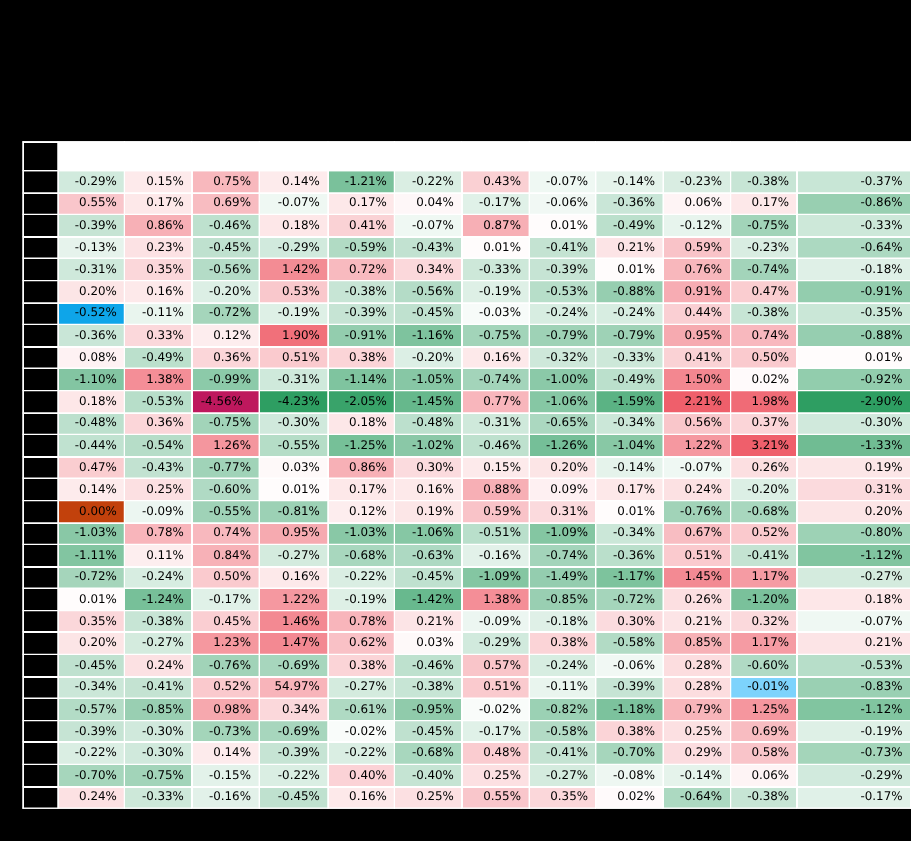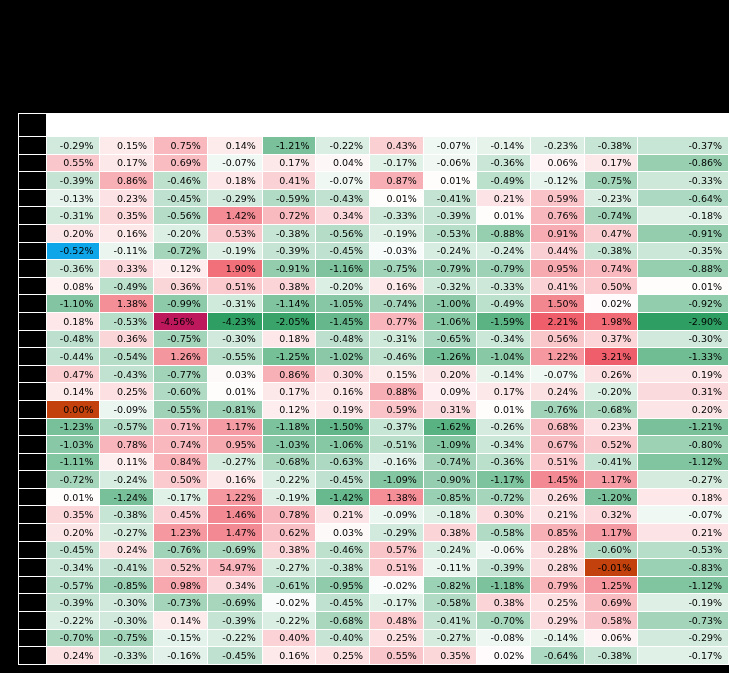--- a/index.html
+++ b/index.html
@@ -315,35 +315,20 @@
           <td class="cell" style="background: rgb(252, 230, 231);">0.19%</td>
           <td class="cell" style="background: rgb(249, 195, 200);">0.59%</td>
           <td class="cell" style="background: rgb(251, 218, 221);">0.31%</td>
           <td class="cell" style="background: rgb(255, 252, 252);">0.01%</td>
           <td class="cell" style="background: rgb(161, 211, 184);">-0.76%</td>
           <td class="cell" style="background: rgb(168, 215, 190);">-0.68%</td>
           <td class="cell" style="background: rgb(252, 229, 230);">0.20%</td>
         </tr>
         <tr>
           <td class="rowlabel"></td>
-          <td class="cell" style="background: rgb(120, 192, 153);">-1.23%</td>
-          <td class="cell" style="background: rgb(179, 220, 198);">-0.57%</td>
-          <td class="cell" style="background: rgb(248, 186, 192);">0.71%</td>
-          <td class="cell" style="background: rgb(245, 155, 163);">1.17%</td>
-          <td class="cell" style="background: rgb(124, 194, 157);">-1.18%</td>
-          <td class="cell" style="background: rgb(98, 182, 137);">-1.50%</td>
-          <td class="cell" style="background: rgb(200, 230, 214);">-0.37%</td>
-          <td class="cell" style="background: rgb(89, 178, 130);">-1.62%</td>
-          <td class="cell" style="background: rgb(213, 235, 223);">-0.26%</td>
-          <td class="cell" style="background: rgb(248, 189, 194);">0.68%</td>
-          <td class="cell" style="background: rgb(252, 226, 228);">0.23%</td>
-          <td class="cell" style="background: rgb(122, 193, 155);">-1.21%</td>
-        </tr>
-        <tr>
-          <td class="rowlabel"></td>
           <td class="cell" style="background: rgb(137, 200, 166);">-1.03%</td>
           <td class="cell" style="background: rgb(248, 181, 187);">0.78%</td>
           <td class="cell" style="background: rgb(248, 184, 190);">0.74%</td>
           <td class="cell" style="background: rgb(246, 170, 176);">0.95%</td>
           <td class="cell" style="background: rgb(137, 200, 166);">-1.03%</td>
           <td class="cell" style="background: rgb(134, 199, 164);">-1.06%</td>
           <td class="cell" style="background: rgb(185, 223, 203);">-0.51%</td>
           <td class="cell" style="background: rgb(132, 198, 162);">-1.09%</td>
           <td class="cell" style="background: rgb(203, 231, 216);">-0.34%</td>
           <td class="cell" style="background: rgb(248, 189, 194);">0.67%</td>
@@ -367,21 +352,21 @@
         </tr>
         <tr>
           <td class="rowlabel"></td>
           <td class="cell" style="background: rgb(165, 213, 187);">-0.72%</td>
           <td class="cell" style="background: rgb(215, 237, 225);">-0.24%</td>
           <td class="cell" style="background: rgb(250, 202, 206);">0.50%</td>
           <td class="cell" style="background: rgb(253, 233, 234);">0.16%</td>
           <td class="cell" style="background: rgb(218, 238, 227);">-0.22%</td>
           <td class="cell" style="background: rgb(191, 225, 207);">-0.45%</td>
           <td class="cell" style="background: rgb(132, 198, 162);">-1.09%</td>
-          <td class="cell" style="background: rgb(148, 205, 175);">-0.90%</td>
+          <td class="cell" style="background: rgb(148, 205, 175);">-1.49%</td>
           <td class="cell" style="background: rgb(125, 195, 157);">-1.17%</td>
           <td class="cell" style="background: rgb(243, 138, 147);">1.45%</td>
           <td class="cell" style="background: rgb(245, 155, 163);">1.17%</td>
           <td class="cell" style="background: rgb(212, 235, 222);">-0.27%</td>
         </tr>
         <tr>
           <td class="rowlabel"></td>
           <td class="cell" style="background: rgb(255, 252, 252);">0.01%</td>
           <td class="cell" style="background: rgb(119, 192, 153);">-1.24%</td>
           <td class="cell" style="background: rgb(224, 241, 232);">-0.17%</td>
@@ -445,21 +430,21 @@
           <td class="cell" style="background: rgb(203, 231, 216);">-0.34%</td>
           <td class="cell" style="background: rgb(196, 227, 210);">-0.41%</td>
           <td class="cell" style="background: rgb(250, 201, 205);">0.52%</td>
           <td class="cell" style="background: rgb(248, 180, 186);">54.97%</td>
           <td class="cell" style="background: rgb(212, 235, 222);">-0.27%</td>
           <td class="cell" style="background: rgb(199, 229, 213);">-0.38%</td>
           <td class="cell" style="background: rgb(250, 202, 206);">0.51%</td>
           <td class="cell" style="background: rgb(233, 245, 238);">-0.11%</td>
           <td class="cell" style="background: rgb(198, 228, 212);">-0.39%</td>
           <td class="cell" style="background: rgb(252, 221, 223);">0.28%</td>
-          <td class="cell" style="background: #c2410c;">-0.01%</td>
+          <td class="cell" style="background: #7dd3fc;">-0.01%</td>
           <td class="cell" style="background: rgb(154, 208, 179);">-0.83%</td>
         </tr>
         <tr>
           <td class="rowlabel"></td>
           <td class="cell" style="background: rgb(179, 220, 198);">-0.57%</td>
           <td class="cell" style="background: rgb(153, 207, 178);">-0.85%</td>
           <td class="cell" style="background: rgb(246, 168, 174);">0.98%</td>
           <td class="cell" style="background: rgb(251, 216, 219);">0.34%</td>
           <td class="cell" style="background: rgb(175, 218, 195);">-0.61%</td>
           <td class="cell" style="background: rgb(144, 203, 171);">-0.95%</td>

